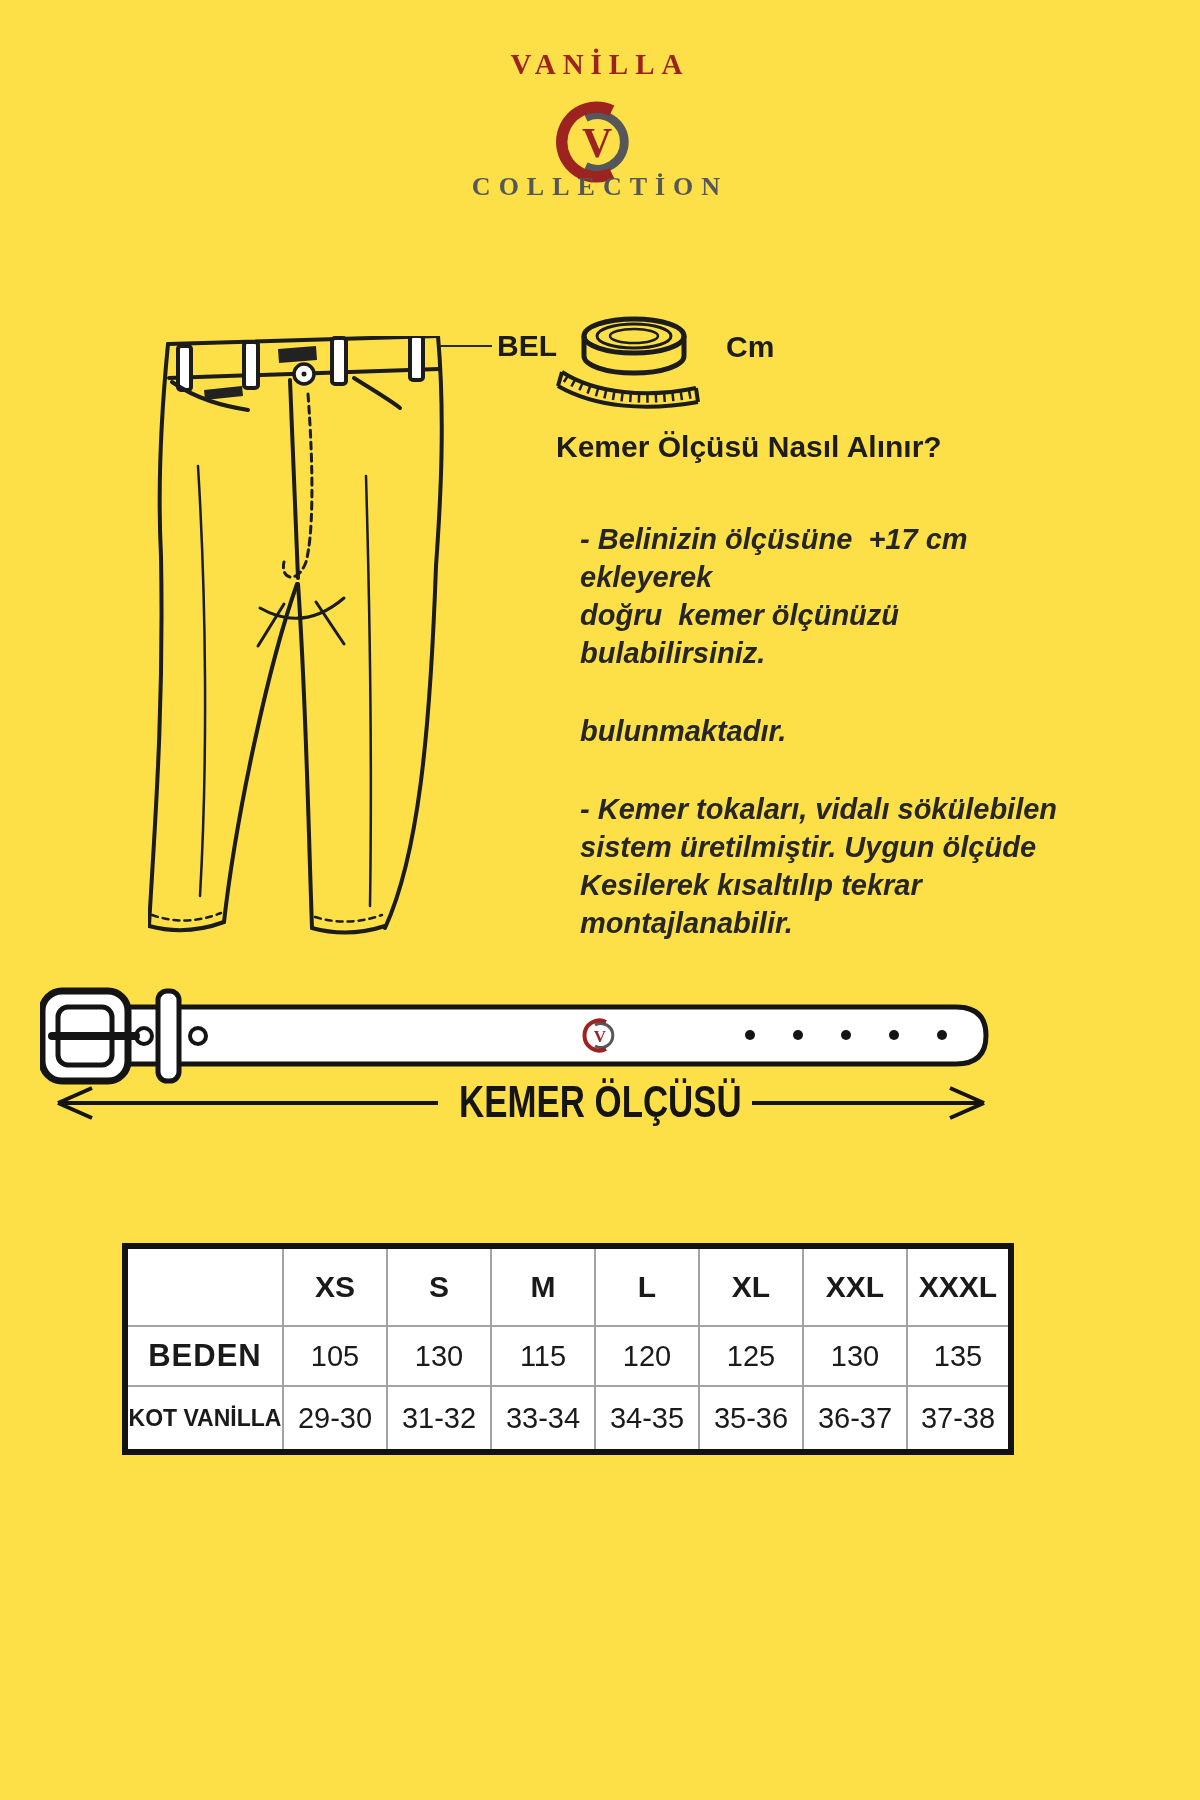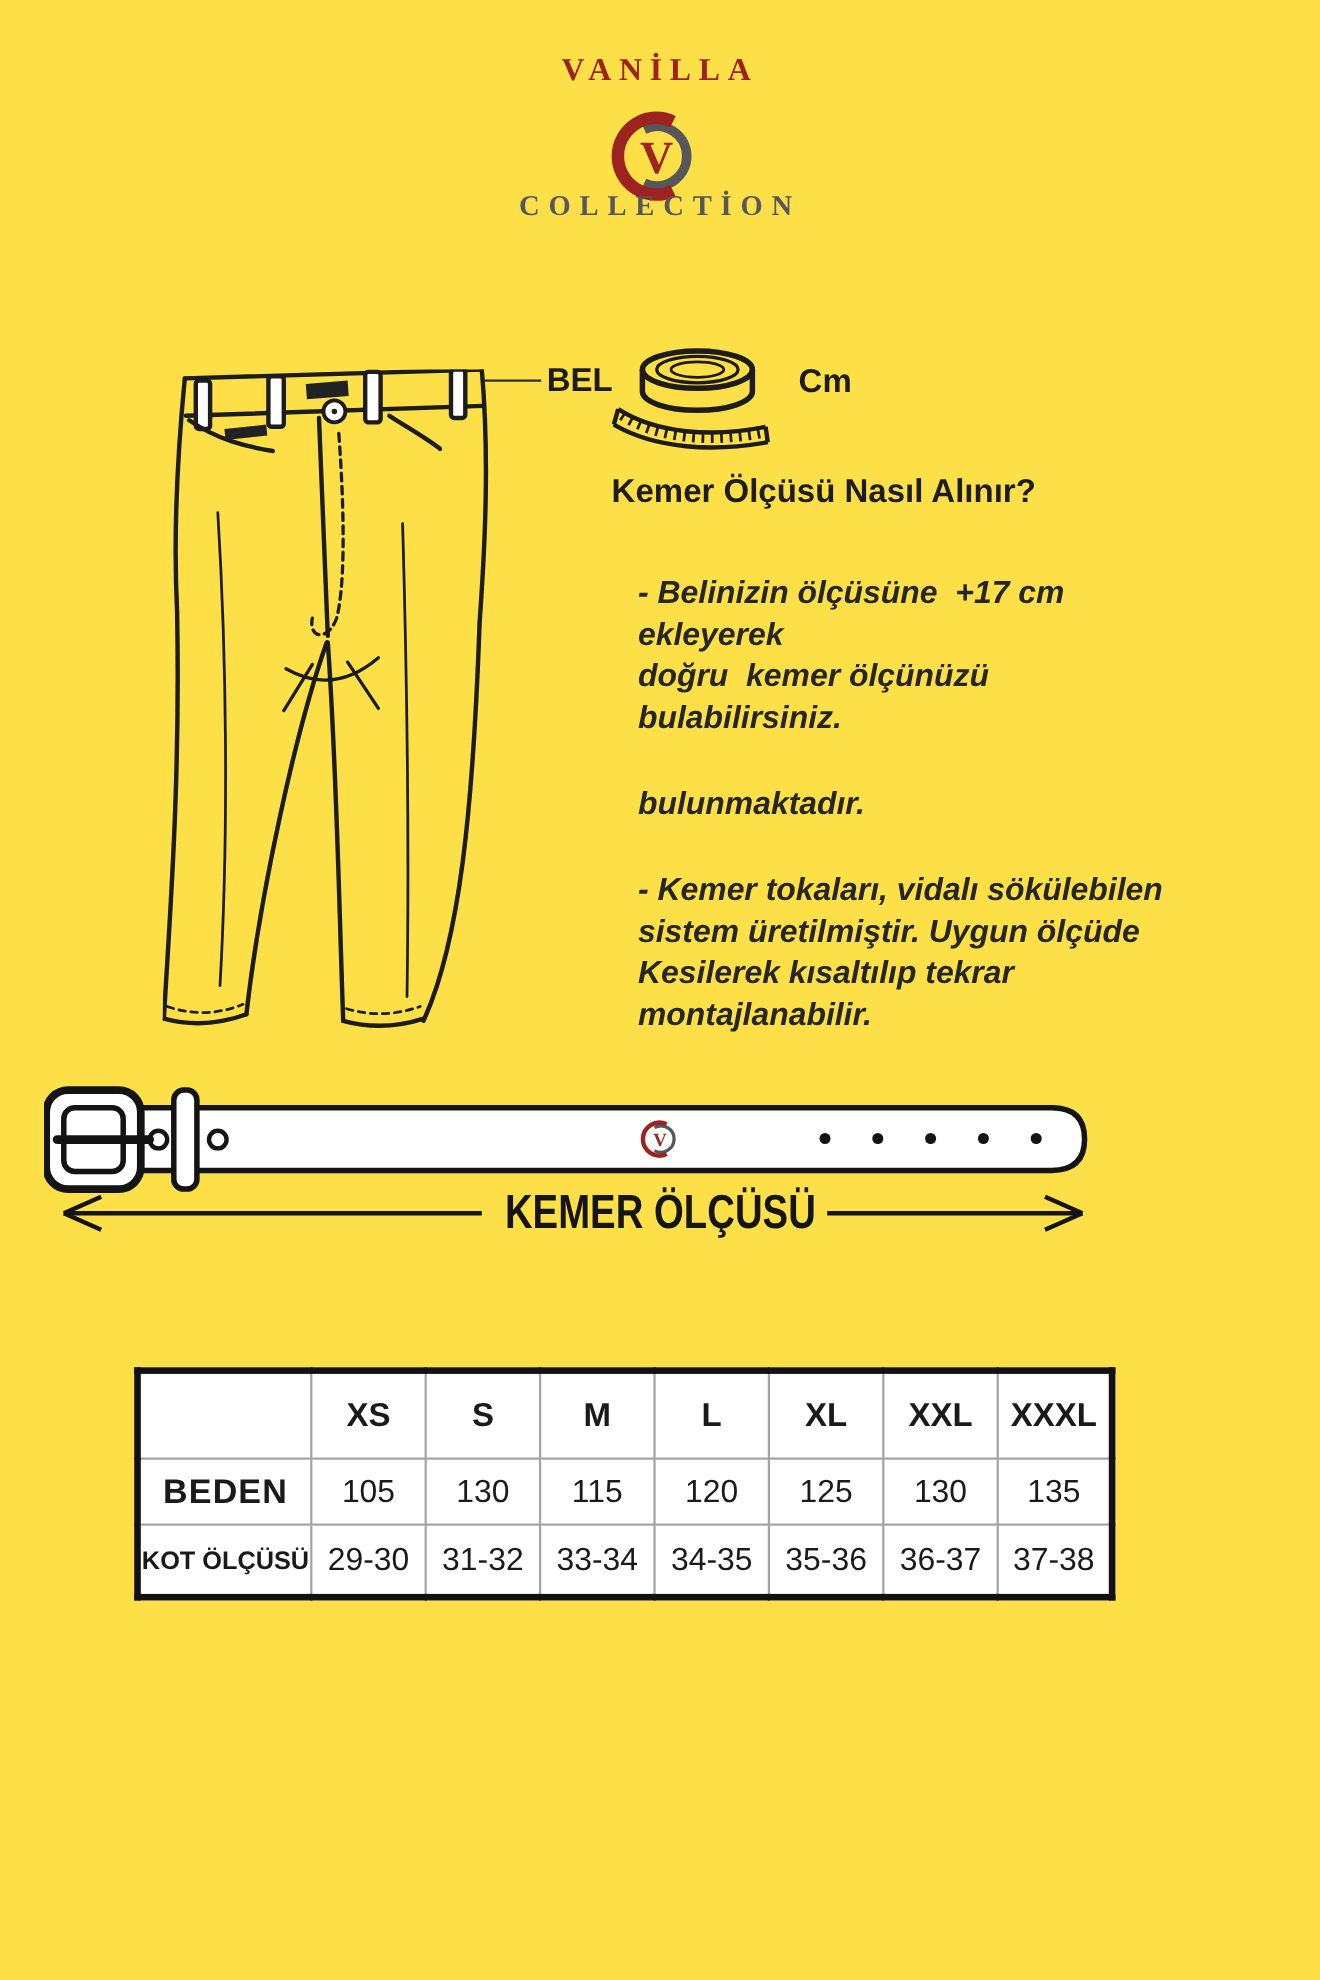--- a/index.html
+++ b/index.html
@@ -214,21 +214,21 @@
           <th>BEDEN</th>
           <td>105</td>
           <td>130</td>
           <td>115</td>
           <td>120</td>
           <td>125</td>
           <td>130</td>
           <td>135</td>
         </tr>
         <tr>
-          <th>KOT ÖLÇÜSÜ</th>
+          <th>KOT VANİLLA</th>
           <td>29-30</td>
           <td>31-32</td>
           <td>33-34</td>
           <td>34-35</td>
           <td>35-36</td>
           <td>36-37</td>
           <td>37-38</td>
         </tr>
       </tbody>
   </table>

